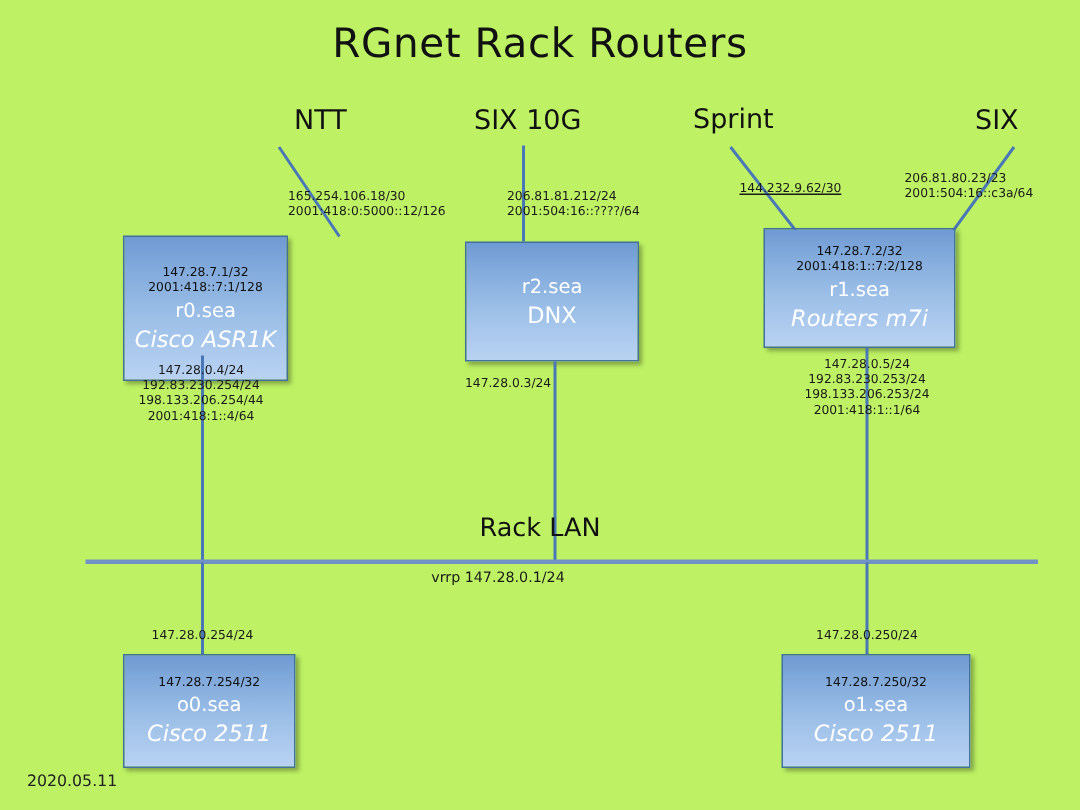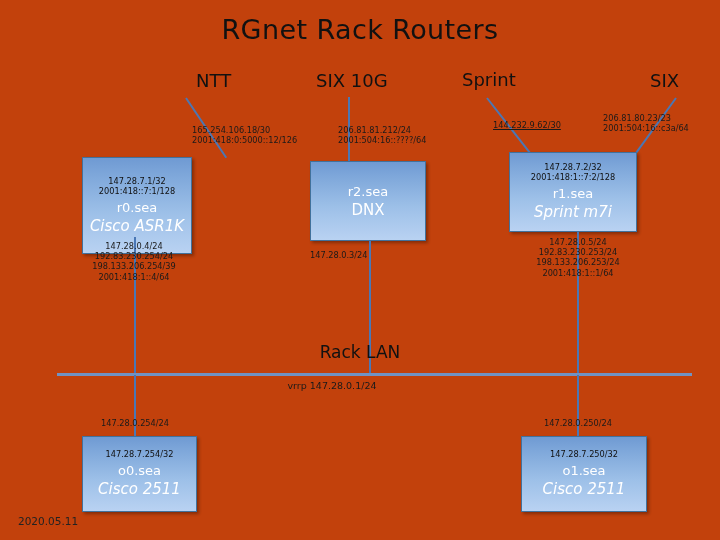--- a/index.html
+++ b/index.html
@@ -4,21 +4,21 @@
 <style>
   html, body {
     margin: 0;
     padding: 0;
     background: #ffffff;
   }
   #slide {
     position: relative;
     width: 720px;
     height: 540px;
-    background: #c2410c;
+    background: #bef264;
     overflow: hidden;
     font-family: "DejaVu Sans", sans-serif;
     color: #000000;
   }
 
   
   .title {
     position: absolute;
     left: 0;
     top: 14px;
@@ -181,31 +181,31 @@
 
   <div class="node plain" style="left:310px; top:161px; width:116px; height:80px;">
     <div class="nd-name">r2.sea</div>
     <div class="nd-model" style="font-style:normal;text-align:right;">DNX</div>
   </div>
 
   <div class="node" style="left:509px; top:152px; width:128px; height:80px;">
     <div class="nd-addr">147.28.7.2/32</div>
     <div class="nd-addr">2001:418:1::7:2/128</div>
     <div class="nd-name">r1.sea</div>
-    <div class="nd-model">Sprint m7i</div>
+    <div class="nd-model">Routers m7i</div>
   </div>
 
   <div class="line vline" style="left:134px; top:237px; height:138px;"></div>
   <div class="line vline" style="left:369px; top:241px; height:134px;"></div>
   <div class="line vline" style="left:577px; top:232px; height:143px;"></div>
 
   <div class="addr center" style="left:64px; top:241px; width:140px;">
     <div>147.28.0.4/24</div>
     <div>192.83.230.254/24</div>
-    <div>198.133.206.254/39</div>
+    <div>198.133.206.254/44</div>
     <div>2001:418:1::4/64</div>
   </div>
 
   <div class="addr" style="left:310px; top:250px;">
     <div>147.28.0.3/24</div>
   </div>
 
   <div class="addr center" style="left:508px; top:237px; width:140px;">
     <div>147.28.0.5/24</div>
     <div>192.83.230.253/24</div>

